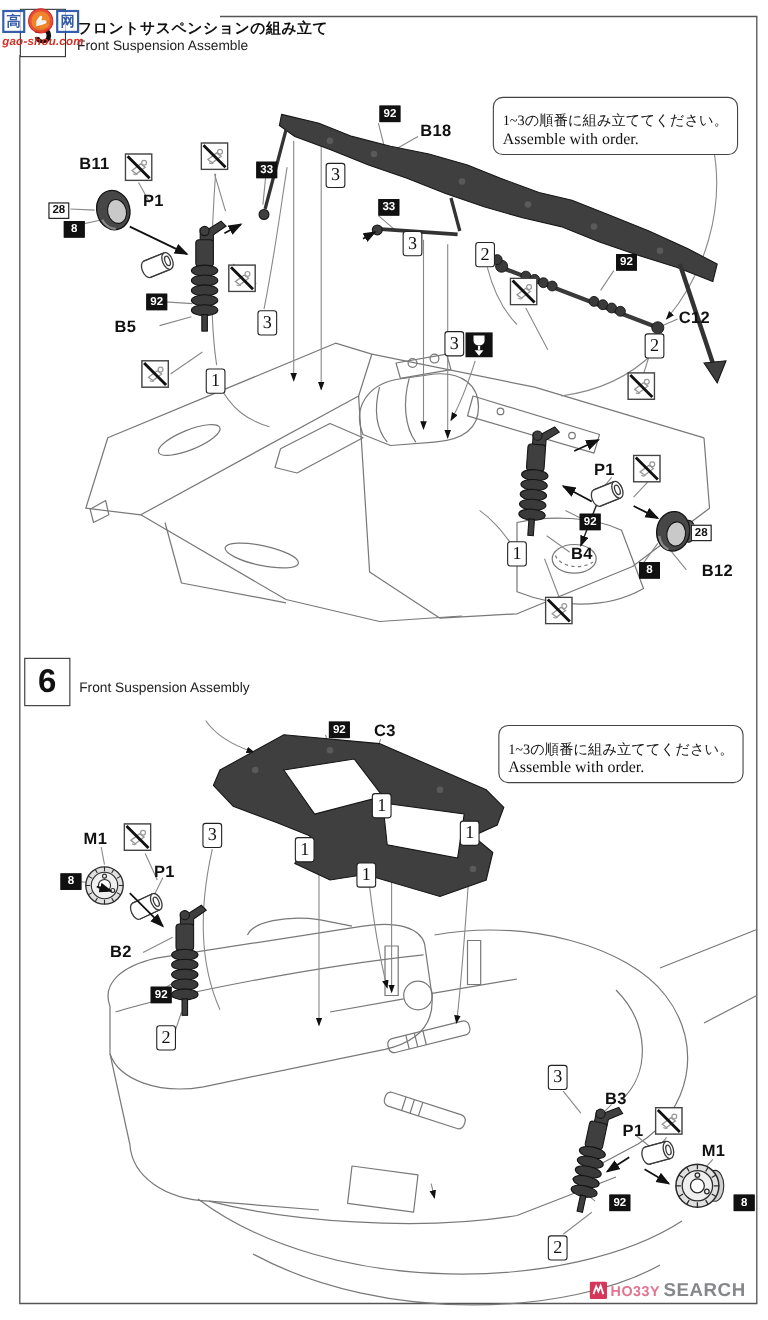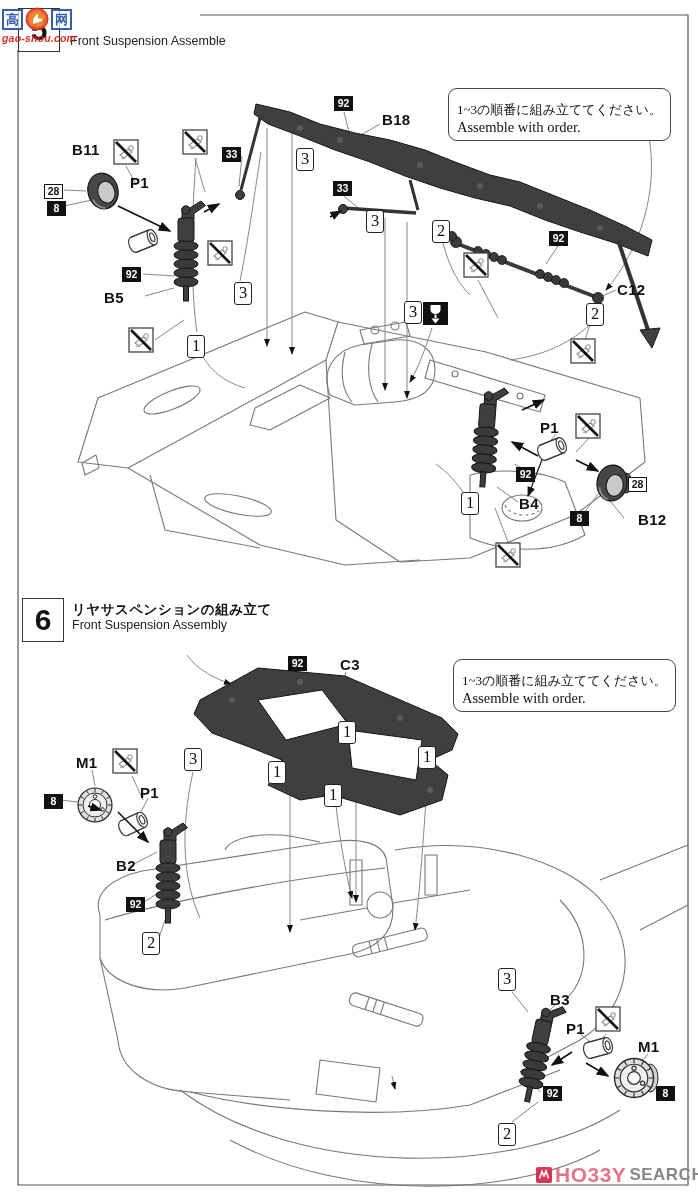--- a/index.html
+++ b/index.html
@@ -15,34 +15,34 @@
   .title-en{position:absolute;font-size:12.5px;color:#222;white-space:nowrap;}
   
   .note{position:absolute;border:1.3px solid #444;border-radius:9px;background:#fff;
         padding:13px 8px 4px 8px;line-height:1.25;}
   .note .jp{font-family:"Liberation Serif",serif;font-size:13px;white-space:nowrap;}
   .note .en{font-family:"Liberation Serif",serif;font-size:14.5px;white-space:nowrap;}
   
   .part{position:absolute;font-size:15px;font-weight:bold;letter-spacing:.3px;white-space:nowrap;}
   .paint{position:absolute;min-width:13px;height:13px;padding:0 2px;border:1.2px solid #111;
          font-size:10.5px;font-weight:bold;line-height:13px;text-align:center;background:#fff;color:#111;}
-  .paint.inv{background:#111;color:#fff;border-color:#111;}
+  .paint.inv{background:#111;color:#fff;border-color:#111;margin-left:11px;}
   .seq{position:absolute;width:16px;height:21px;border:1.5px solid #222;border-radius:3px;background:#fff;
        font-family:"Liberation Serif",serif;font-size:16.5px;line-height:20px;text-align:center;}
   .nc{position:absolute;width:26px;height:26px;}
   .push{position:absolute;width:25px;height:23px;}
   
   .wm-gs{position:absolute;left:2px;top:6px;z-index:30;opacity:.95;}
   .wm-gs .row{display:flex;align-items:center;gap:1px;}
   .wm-gs .cbox{width:17px;height:17px;border:2px solid #2b57a8;color:#2b57a8;background:rgba(255,255,255,.75);
                font-size:13px;font-weight:bold;line-height:17px;text-align:center;}
   .wm-gs .dom{font-size:10.5px;font-weight:bold;font-style:italic;color:#d4261c;margin-top:0px;letter-spacing:.2px;text-align:center;}
   
   .wm-hs{position:absolute;left:536px;top:1163px;z-index:30;display:flex;align-items:center;gap:3px;}
-  .wm-hs .t1{font-size:21px;font-weight:bold;color:#e27490;letter-spacing:.5px;}
+  .wm-hs .t1{font-size:13px;font-weight:bold;color:#e27490;letter-spacing:.5px;}
   .wm-hs .t2{font-size:17px;font-weight:bold;color:#85878a;letter-spacing:.5px;}
 </style>
 </head>
 <body>
 
 <div id="sheet">
 
 <svg width="0" height="0" style="position:absolute">
   <defs>
     <marker id="ah" markerWidth="9" markerHeight="8" refX="7" refY="3" orient="auto">
@@ -273,20 +273,21 @@
     <ellipse cx="650" cy="1078" rx="8" ry="14" fill="#cfcfcf" stroke="#2a2a2a"></ellipse>
     <use href="#m1-wheel" transform="translate(634,1078) scale(1.15)"></use>
   </g>
   <path d="M572,1052 L552,1065" stroke="#111" stroke-width="1.6" marker-end="url(#ah)"></path>
   <path d="M586,1063 L608,1076" stroke="#111" stroke-width="1.6" marker-end="url(#ah)"></path>
 </svg>
 
 <div class="stepbox" style="left:18px;top:8px">
   <span>5</span>
 </div>
+<div class="title-jp" style="left:70px;top:17px">フロントサスペンションの組み立て</div>
 <div class="title-en" style="left:70px;top:34px">Front Suspension Assemble</div>
 
 <div class="note" style="left:448px;top:88px">
   <div class="jp">1~3の順番に組み立ててください。</div>
   <div class="en">Assemble with order.</div>
 </div>
 
 <div class="part" style="left:72px;top:141px">B11</div>
 <div class="part" style="left:130px;top:174px">P1</div>
 <div class="part" style="left:104px;top:289px">B5</div>
@@ -358,32 +359,31 @@
     </div>
 <div class="push" style="left:423px;top:302px">
       <svg width="25" height="23">
         <use href="#ic-push"></use>
       </svg>
     </div>
 
 <div class="stepbox" style="left:22px;top:598px">
   <span>6</span>
 </div>
-<div class="title-jp" style="left:72px;top:601px">リヤサスペンションの組み立て</div>
 <div class="title-en" style="left:72px;top:618px">Front Suspension Assembly</div>
 
 <div class="note" style="left:453px;top:659px">
   <div class="jp">1~3の順番に組み立ててください。</div>
   <div class="en">Assemble with order.</div>
 </div>
 
 <div class="part" style="left:340px;top:656px">C3</div>
 <div class="part" style="left:76px;top:754px">M1</div>
 <div class="part" style="left:140px;top:784px">P1</div>
-<div class="part" style="left:116px;top:857px">B2</div>
+<div class="part" style="left:100px;top:857px">B2</div>
 <div class="part" style="left:550px;top:991px">B3</div>
 <div class="part" style="left:566px;top:1020px">P1</div>
 <div class="part" style="left:638px;top:1038px">M1</div>
 
 <div class="paint inv" style="left:44px;top:794px">8</div>
 <div class="paint inv" style="left:126px;top:897px">92</div>
 <div class="paint inv" style="left:288px;top:656px">92</div>
 <div class="paint inv" style="left:543px;top:1086px">92</div>
 <div class="paint inv" style="left:656px;top:1086px">8</div>
 

